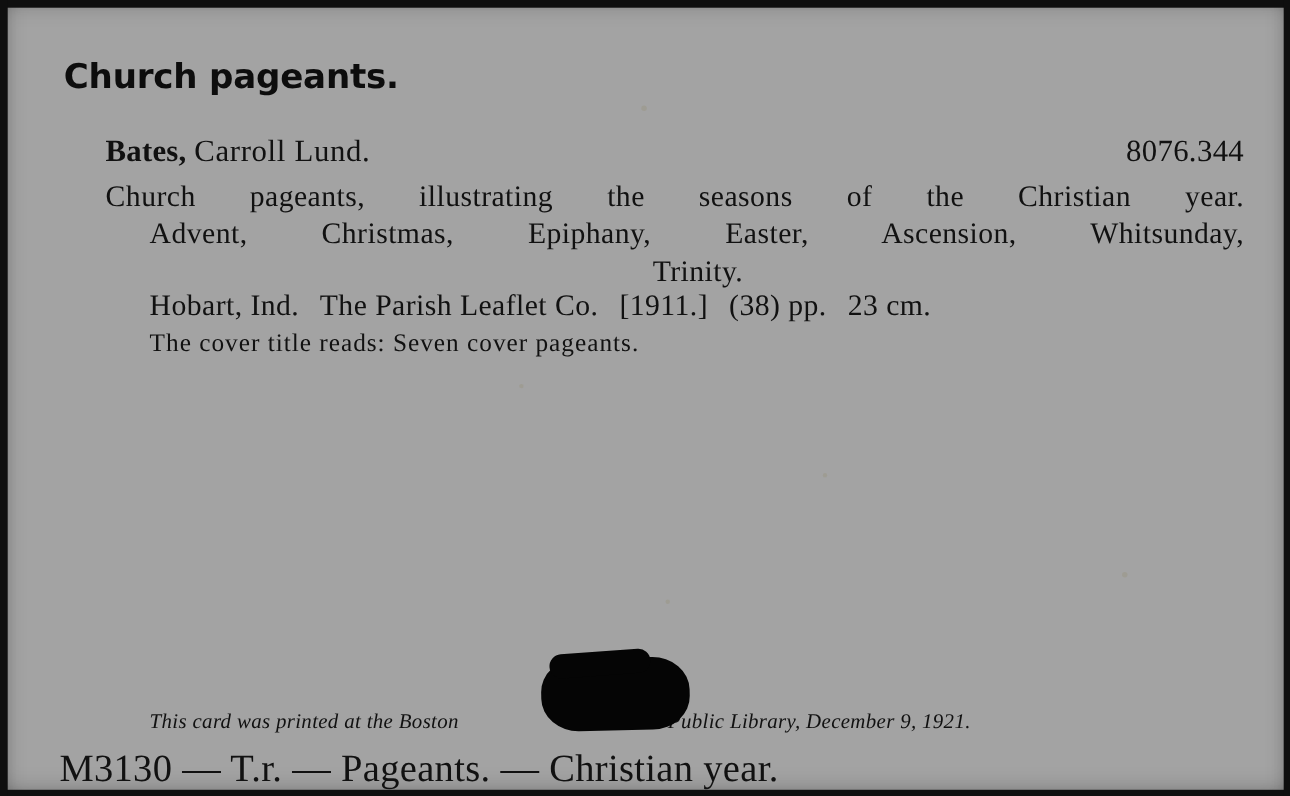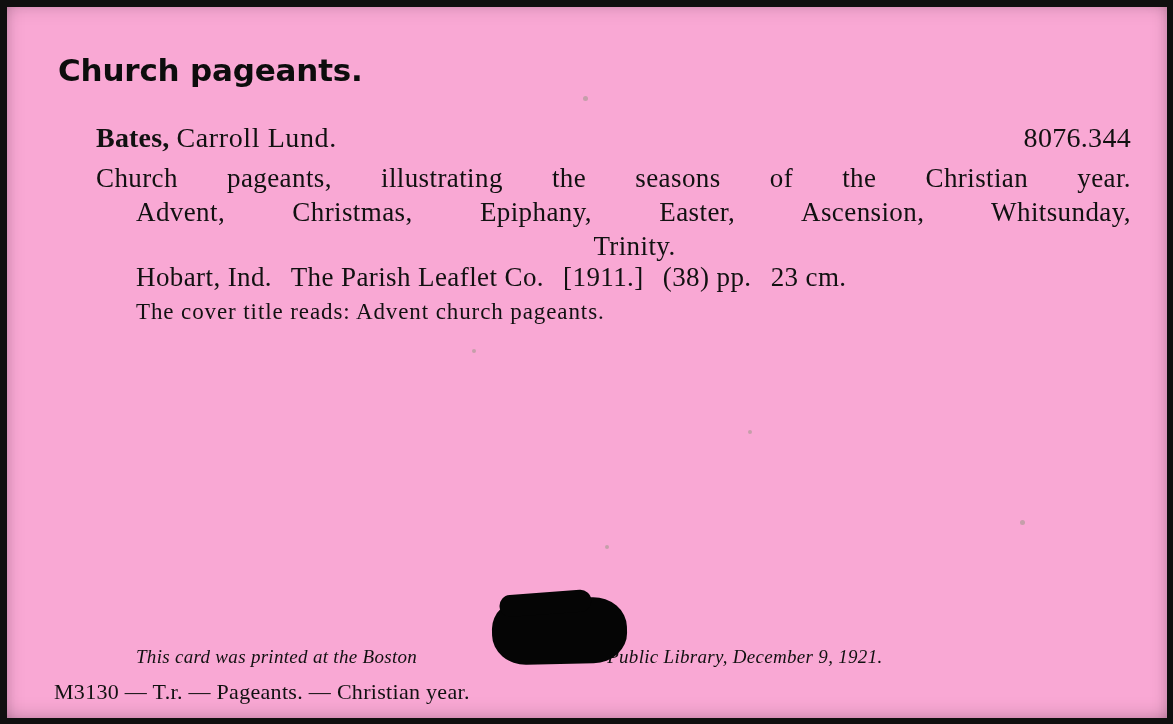--- a/index.html
+++ b/index.html
@@ -4,21 +4,21 @@
 <style>
   html, body {
     margin: 0;
     padding: 0;
     background: #1a1a1a;
   }
   #card {
     position: relative;
     width: 1173px;
     height: 724px;
-    background: #f9a8d4;
+    background: #a3a3a3;
     overflow: hidden;
     font-family: "Liberation Serif", serif;
     color: #111;
   }
   
   #card::before {
     content: "";
     position: absolute;
     inset: 0;
     pointer-events: none;
@@ -157,21 +157,21 @@
     height: 22px;
     background: #050505;
     border-radius: 20px;
     transform: rotate(-3deg);
   }
 
   .tracings {
     position: absolute;
     left: 54px;
     top: 679px;
-    font-size: 22px;
+    font-size: 35px;
     letter-spacing: 0.3px;
     white-space: nowrap;
   }
 
   .speck {
     position: absolute;
     background: #9a9887;
     border-radius: 50%;
     opacity: 0.55;
   }
@@ -208,21 +208,21 @@
   </div>
 
   <div class="imprint">
     <span>Hobart, Ind.</span><span class="sp"></span>
     <span>The Parish Leaflet Co.</span><span class="sp"></span>
     <span>[1911.]</span><span class="sp"></span>
     <span>(38) pp.</span><span class="sp"></span>
     <span>23 cm.</span>
   </div>
 
-  <div class="note">The cover title reads: Advent church pageants.</div>
+  <div class="note">The cover title reads: Seven cover pageants.</div>
 
   <div class="footer-print">
     <span>This card was printed at the Boston</span>
     <span class="seg-right">Public Library, December 9, 1921.</span>
   </div>
 
   <div class="ink-blot"></div>
 
   <div class="tracings">M3130 — T.r. — Pageants. — Christian year.</div>
 

